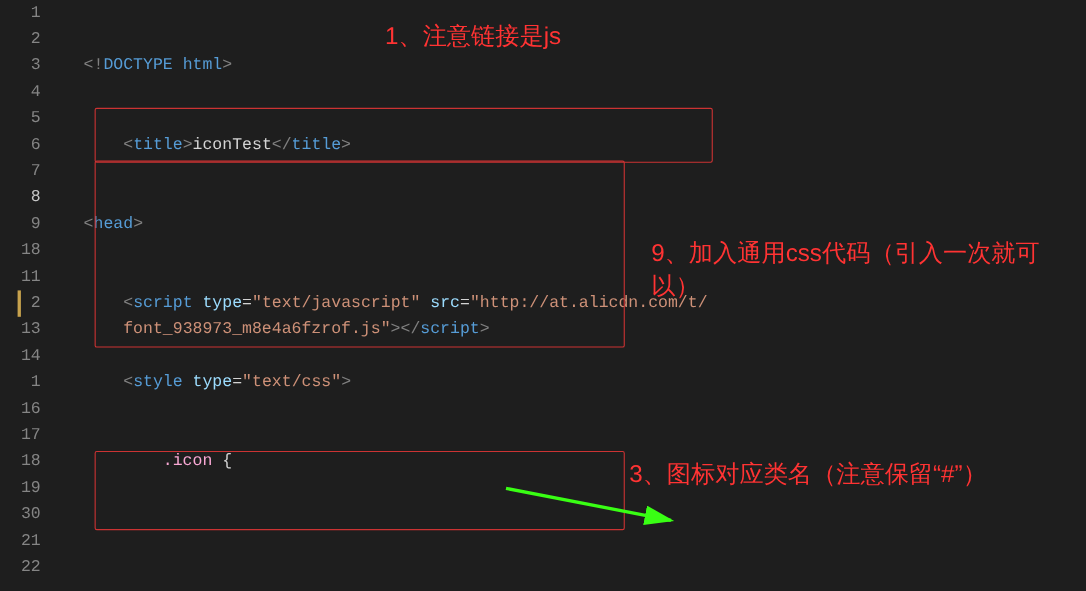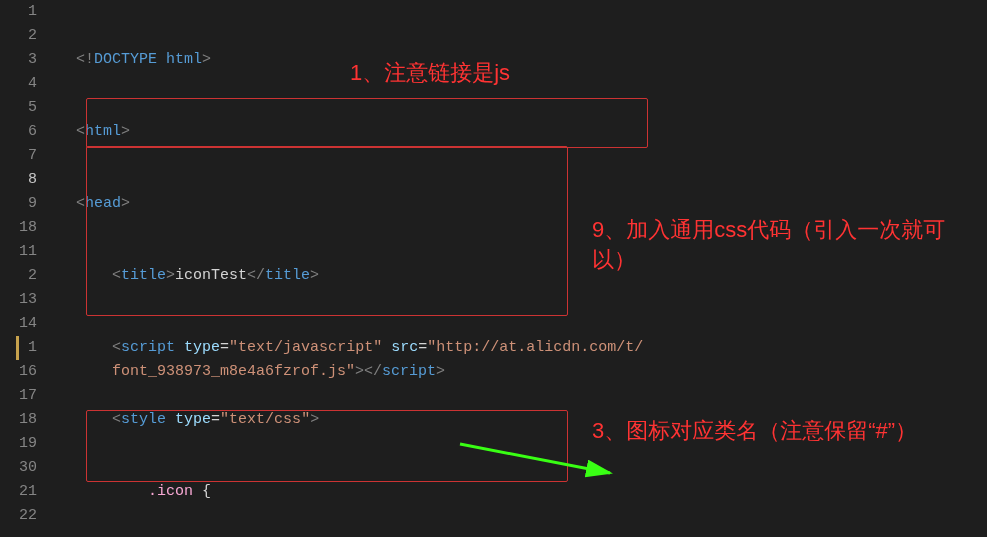--- a/index.html
+++ b/index.html
@@ -74,23 +74,23 @@
   .box3 { left: 86px; top: 410px; width: 480px; height: 70px; }
 
   .anno {
     position: absolute;
     color: #ff3333;
     font-family: "Microsoft YaHei", "PingFang SC", sans-serif;
     font-size: 22px;
     line-height: 1.35;
     pointer-events: none;
   }
-  .anno1 { left: 350px; top: 18px; margin-top: 40px; }
+  .anno1 { left: 350px; top: 18px; }
   .anno2 { left: 592px; top: 215px; width: 390px; }
-  .anno3 { left: 592px; top: 416px; width: 390px; }
+  .anno3 { left: 572px; top: 416px; width: 390px; }
 
   svg.arrow {
     position: absolute;
     pointer-events: none;
     overflow: visible;
   }
   .arrow1 { left: 0; top: 0; }
 </style>
 </head>
 <body>
@@ -115,23 +115,22 @@
   <div>17</div>
   <div>18</div>
   <div>19</div>
   <div>30</div>
   <div>21</div>
   <div>22</div>
 </div>
 
 <div class="code-area">
   <span class="line"><span class="t-punct">&lt;!</span><span class="t-tag">DOCTYPE html</span><span class="t-punct">&gt;</span></span>
-  <span class="line"><span class="t-punct">&lt;</span><span class="t-tag">html</span><span class="t-punct">&gt;</span></span>
+  <span class="line">    <span class="t-punct">&lt;</span><span class="t-tag">title</span><span class="t-punct">&gt;</span><span class="t-white">iconTest</span><span class="t-punct">&lt;/</span><span class="t-tag">title</span><span class="t-punct">&gt;</span></span>
   <span class="line"><span class="t-punct">&lt;</span><span class="t-tag">head</span><span class="t-punct">&gt;</span></span>
-  <span class="line">    <span class="t-punct">&lt;</span><span class="t-tag">title</span><span class="t-punct">&gt;</span><span class="t-white">iconTest</span><span class="t-punct">&lt;/</span><span class="t-tag">title</span><span class="t-punct">&gt;</span></span>
   <span class="line"><span class="edit-marker"></span>    <span class="t-punct">&lt;</span><span class="t-tag">script</span> <span class="t-attr">type</span><span class="t-eq">=</span><span class="t-str">"</span><span class="t-str">text/javascript</span><span class="t-str">"</span> <span class="t-attr">src</span><span class="t-eq">=</span><span class="t-str">"</span><span class="t-str">http://at.alicdn.com/t/</span>
     <span class="t-str">font_938973_m8e4a6fzrof.js</span><span class="t-str">"</span><span class="t-punct">&gt;&lt;/</span><span class="t-tag">script</span><span class="t-punct">&gt;</span></span>
   <span class="line">    <span class="t-punct">&lt;</span><span class="t-tag">style</span> <span class="t-attr">type</span><span class="t-eq">=</span><span class="t-str">"</span><span class="t-str">text/css</span><span class="t-str">"</span><span class="t-punct">&gt;</span></span>
   <span class="line">        <span class="t-sel">.icon</span> <span class="t-white">{</span></span>
   
   
   
   
   
   

